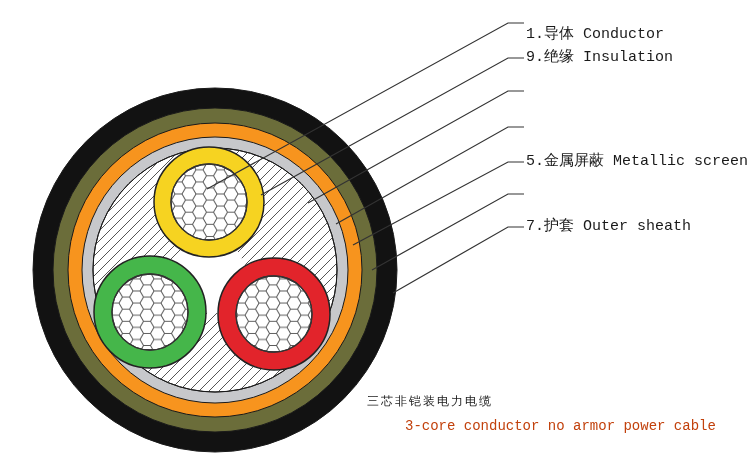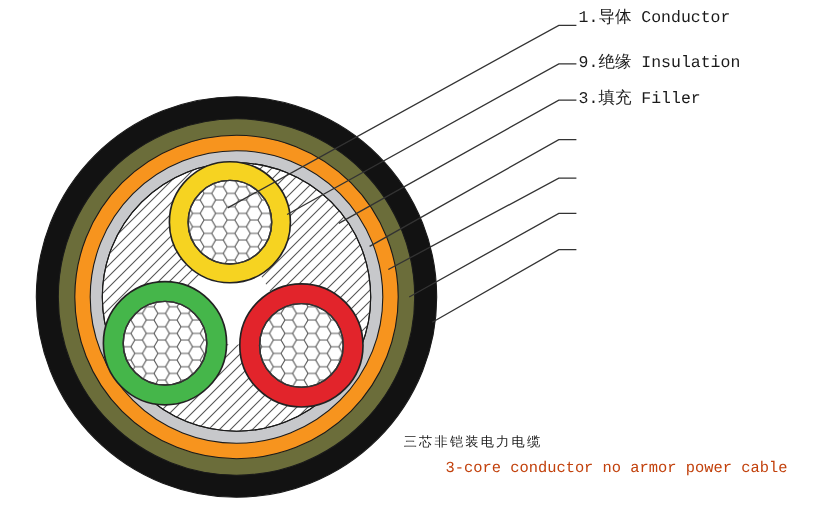--- a/index.html
+++ b/index.html
@@ -90,20 +90,21 @@
       <path d="M524,23 L508,23 L207,189"></path>
       <path d="M524,58 L508,58 L261,195"></path>
       <path d="M524,91 L508,91 L308,203"></path>
       <path d="M524,127 L508,127 L336,224"></path>
       <path d="M524,162 L508,162 L353,245"></path>
       <path d="M524,194 L508,194 L372,270"></path>
       <path d="M524,227 L508,227 L393,293"></path>
     </g>
   </svg>
 
-  <div class="layer-label" style="top:8px">1.导体 Conductor</div>
+  <div class="layer-label" style="top:26px">1.导体 Conductor</div>
   <div class="layer-label" style="top:49px">9.绝缘 Insulation</div>
-  <div class="layer-label" style="top:82px">3.填充 Filler</div>
+  <div class="layer-label" style="top:153px">5.金属屏蔽 Metallic screen</div>
+  <div class="layer-label" style="top:218px">7.护套 Outer sheath</div>
 
   <div class="caption-zh">三芯非铠装电力电缆</div>
   <div class="caption-en">3-core conductor no armor power cable</div>
 
 </div>
 
 </body></html>

